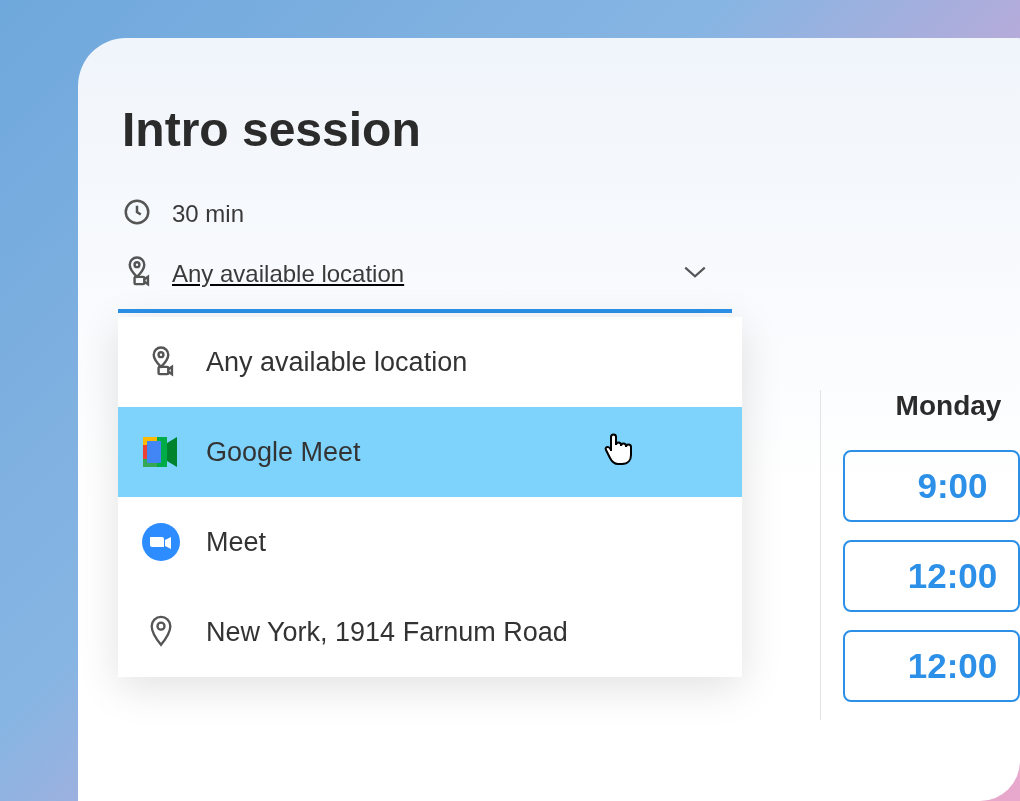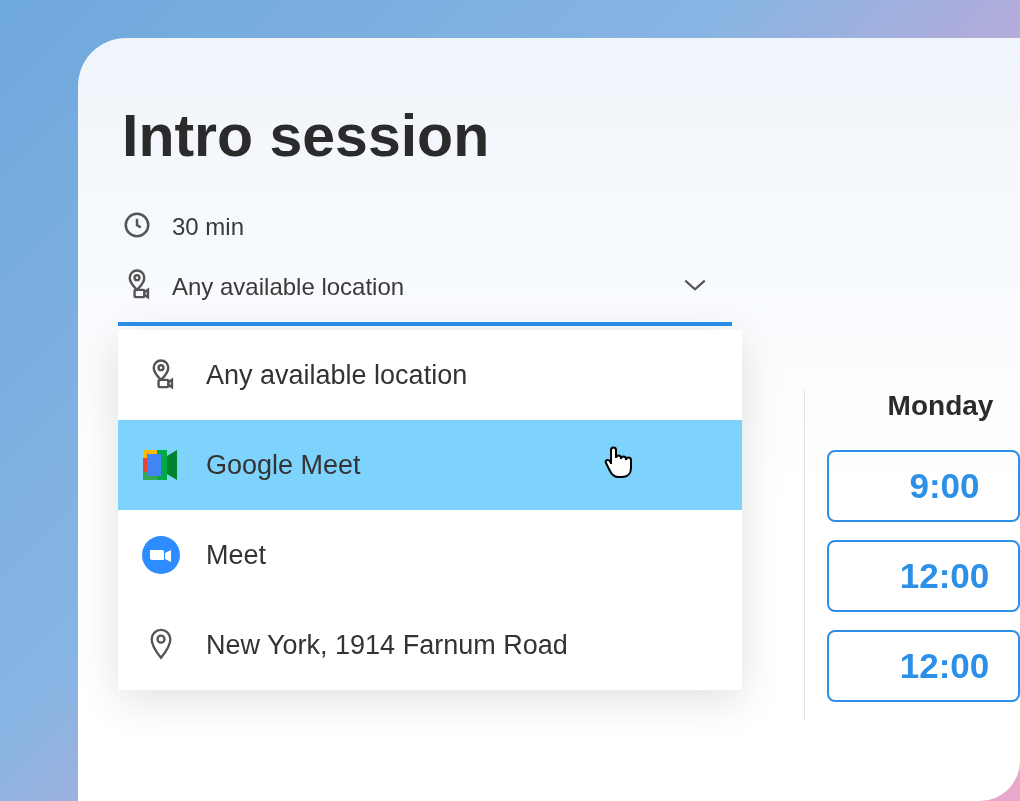--- a/index.html
+++ b/index.html
@@ -16,21 +16,21 @@
       position: absolute;
       top: 38px;
       left: 78px;
       right: 0;
       bottom: 0;
       background: linear-gradient(180deg, #f0f5fb 0%, #ffffff 60%);
       border-radius: 48px 0 0 0;
       padding: 64px 0 0 44px;
     }
     .title {
-      font-size: 59px;
+      font-size: 48px;
       font-weight: 700;
       color: #2b2b2b;
       margin-bottom: 40px;
     }
     .row {
       display: flex;
       align-items: center;
       gap: 20px;
       margin-bottom: 24px;
     }
@@ -92,21 +92,21 @@
       position: absolute;
       right: 110px;
       top: 24px;
       width: 30px;
       height: 36px;
     }
     .side-panel {
       position: absolute;
       top: 352px;
       right: 0;
-      width: 216px;
+      width: 200px;
       border-left: 1px solid #e3e3e3;
       padding-left: 22px;
       padding-right: 0;
     }
     .day-label {
       font-size: 28px;
       font-weight: 700;
       color: #2b2b2b;
       text-align: center;
       margin-bottom: 28px;
@@ -117,21 +117,21 @@
       border-radius: 8px;
       color: #2c90e8;
       font-size: 35px;
       font-weight: 600;
       text-align: center;
       padding: 14px 0 14px 42px;
       margin-bottom: 18px;
       cursor: pointer;
     }
     .icon-clock, .icon-locpin, .icon-chevron, .icon-pin, .icon-phone { stroke: #555; fill: none; stroke-width: 2; }
-    .location-wrap { position: relative; width: 614px; }
+    .location-wrap { position: relative; width: 614px; text-decoration: underline; }
   </style>
 </head>
 <body>
 
 <div class="card">
   <h1 class="title">Intro session</h1>
 
   <div class="row">
     <span class="icon-slot">
       <svg width="30" height="30" viewBox="0 0 24 24" class="icon-clock">

